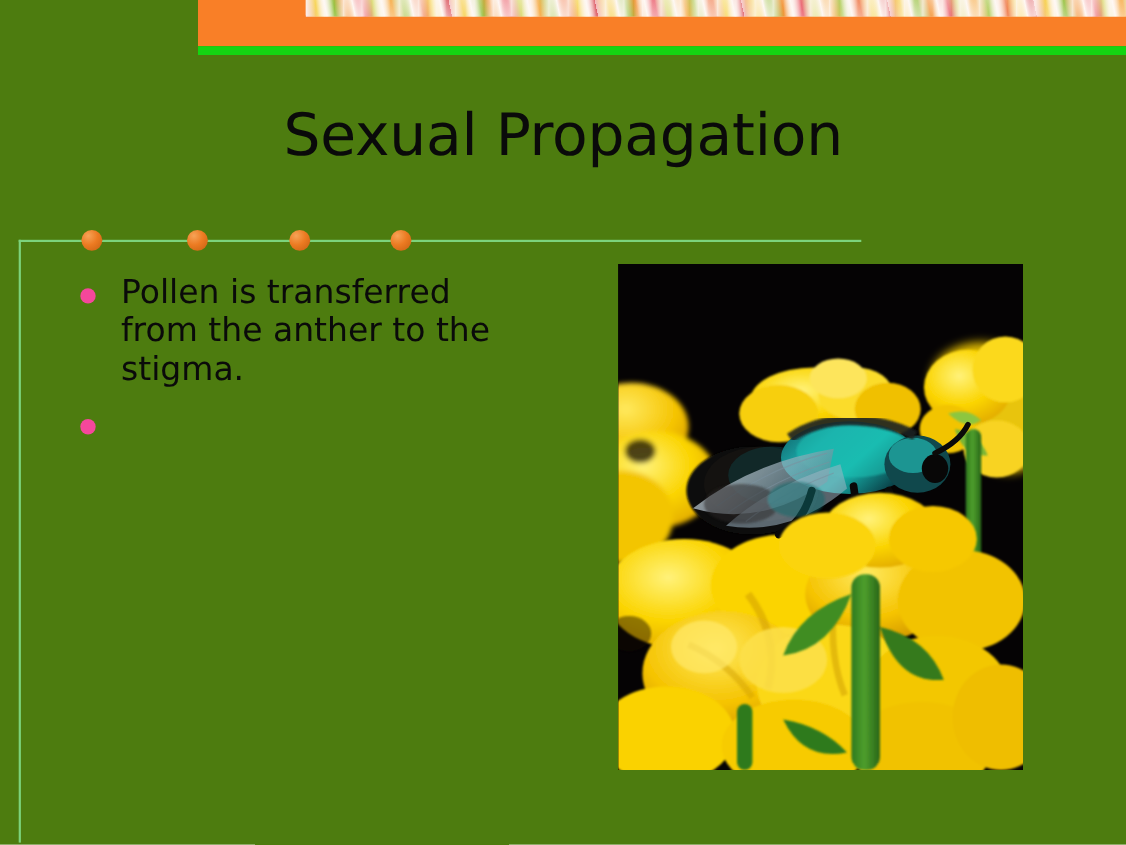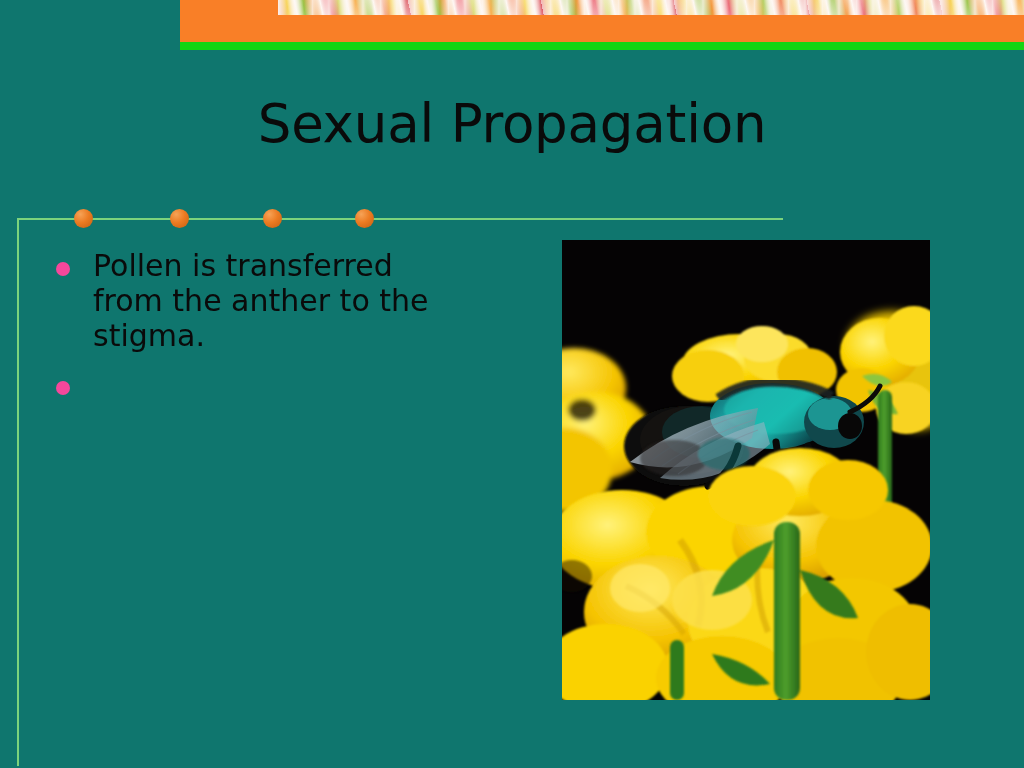--- a/index.html
+++ b/index.html
@@ -11,21 +11,21 @@
     width: 1024px;
     height: 768px;
     overflow: hidden;
     font-family: "DejaVu Sans", sans-serif;
     position: relative;
   }
 
   .slide {
     position: absolute;
     inset: 0;
-    background: #0f766e;
+    background: #4d7c0f;
   }
 
   
   .banner-orange {
     position: absolute;
     left: 180px;
     top: 0;
     width: 844px;
     height: 42px;
     background: #F97F27;
@@ -97,21 +97,21 @@
     width: 19px;
     height: 19px;
     border-radius: 50%;
     background: radial-gradient(circle at 33% 28%, #f6a357 0%, #ec7b22 45%, #c45f10 100%);
     top: 209px;
   }
 
   
   .bullets {
     position: absolute;
-    left: 56px;
+    left: 73px;
     top: 248px;
     width: 430px;
   }
   .bullet-row {
     display: flex;
     align-items: flex-start;
     margin-bottom: 14px;
   }
   .bullet-marker {
     flex: 0 0 auto;

